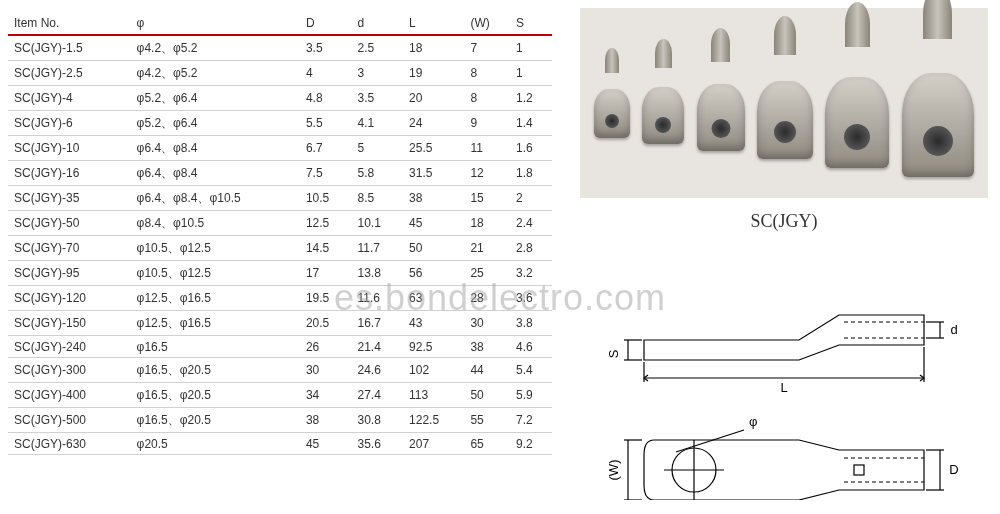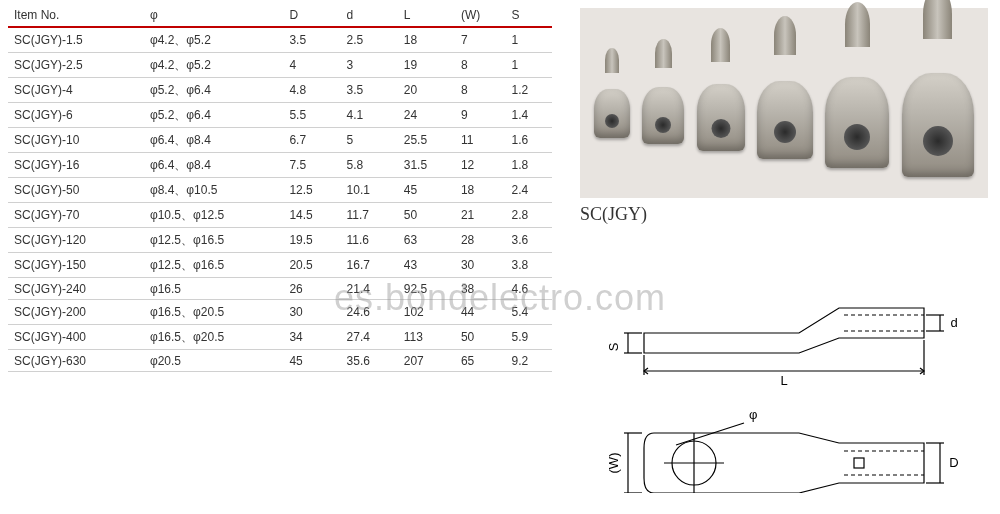--- a/index.html
+++ b/index.html
@@ -12,21 +12,21 @@
     position: relative;
     background: #fff;
   }
   .container {
     display: flex;
     width: 100%;
     height: 100%;
   }
   .table-pane {
     flex: 0 0 560px;
-    padding: 4px 8px;
+    padding: 12px 8px;
   }
   .right-pane {
     flex: 1;
     padding: 8px 12px 8px 20px;
     position: relative;
   }
   table {
     width: 100%;
     border-collapse: collapse;
     font-size: 12px;
@@ -74,24 +74,24 @@
   .lug-barrel {
     position: absolute;
     top: -28%;
     left: 30%;
     width: 40%;
     height: 35%;
     background: linear-gradient(90deg, #8a8478 0%, #c8c4bc 50%, #8a8478 100%);
     border-radius: 50% 50% 0 0;
   }
   .photo-caption {
-    text-align: left;
+    text-align: center;
     font-size: 18px;
     font-family: "Times New Roman", serif;
-    margin-top: 6px;
+    margin-top: 13px;
   }
   .diagram-area {
     margin-top: 18px;
     width: 100%;
     height: 250px;
     position: relative;
   }
   .watermark {
     position: absolute;
     left: 50%;
@@ -172,38 +172,56 @@
           <tr>
             <td>SC(JGY)-16</td>
             <td>φ6.4、φ8.4</td>
             <td>7.5</td>
             <td>5.8</td>
             <td>31.5</td>
             <td>12</td>
             <td>1.8</td>
           </tr>
           <tr>
+            <td>SC(JGY)-35</td>
+            <td>φ6.4、φ8.4、φ10.5</td>
+            <td>10.5</td>
+            <td>8.5</td>
+            <td>38</td>
+            <td>15</td>
+            <td>2</td>
+          </tr>
+          <tr>
             <td>SC(JGY)-50</td>
             <td>φ8.4、φ10.5</td>
             <td>12.5</td>
             <td>10.1</td>
             <td>45</td>
             <td>18</td>
             <td>2.4</td>
           </tr>
           <tr>
             <td>SC(JGY)-70</td>
             <td>φ10.5、φ12.5</td>
             <td>14.5</td>
             <td>11.7</td>
             <td>50</td>
             <td>21</td>
             <td>2.8</td>
           </tr>
           <tr>
+            <td>SC(JGY)-95</td>
+            <td>φ10.5、φ12.5</td>
+            <td>17</td>
+            <td>13.8</td>
+            <td>56</td>
+            <td>25</td>
+            <td>3.2</td>
+          </tr>
+          <tr>
             <td>SC(JGY)-120</td>
             <td>φ12.5、φ16.5</td>
             <td>19.5</td>
             <td>11.6</td>
             <td>63</td>
             <td>28</td>
             <td>3.6</td>
           </tr>
           <tr>
             <td>SC(JGY)-150</td>
@@ -217,36 +235,45 @@
           <tr>
             <td>SC(JGY)-240</td>
             <td>φ16.5</td>
             <td>26</td>
             <td>21.4</td>
             <td>92.5</td>
             <td>38</td>
             <td>4.6</td>
           </tr>
           <tr>
-            <td>SC(JGY)-200</td>
+            <td>SC(JGY)-300</td>
             <td>φ16.5、φ20.5</td>
             <td>30</td>
             <td>24.6</td>
             <td>102</td>
             <td>44</td>
             <td>5.4</td>
           </tr>
           <tr>
             <td>SC(JGY)-400</td>
             <td>φ16.5、φ20.5</td>
             <td>34</td>
             <td>27.4</td>
             <td>113</td>
             <td>50</td>
             <td>5.9</td>
+          </tr>
+          <tr>
+            <td>SC(JGY)-500</td>
+            <td>φ16.5、φ20.5</td>
+            <td>38</td>
+            <td>30.8</td>
+            <td>122.5</td>
+            <td>55</td>
+            <td>7.2</td>
           </tr>
           <tr>
             <td>SC(JGY)-630</td>
             <td>φ20.5</td>
             <td>45</td>
             <td>35.6</td>
             <td>207</td>
             <td>65</td>
             <td>9.2</td>
           </tr>

